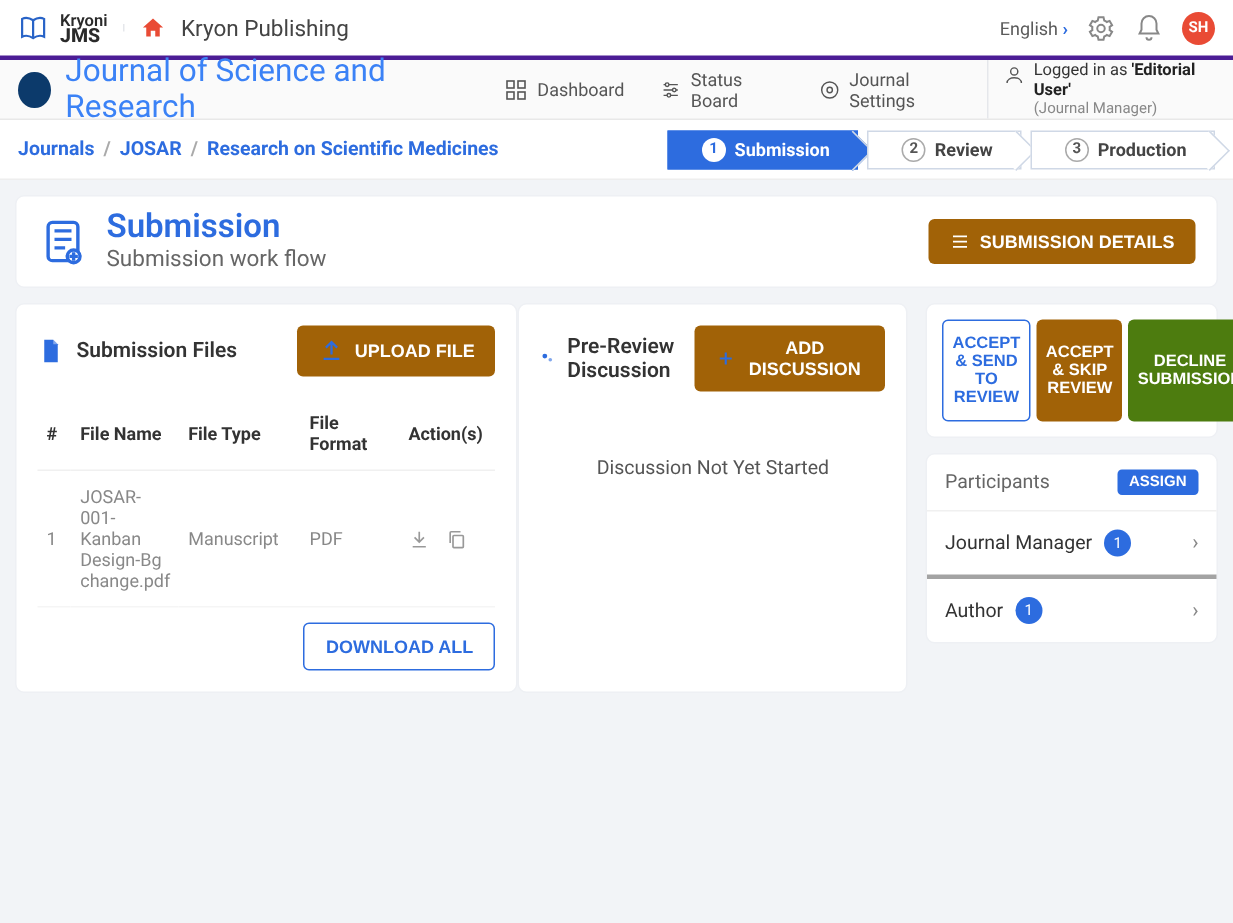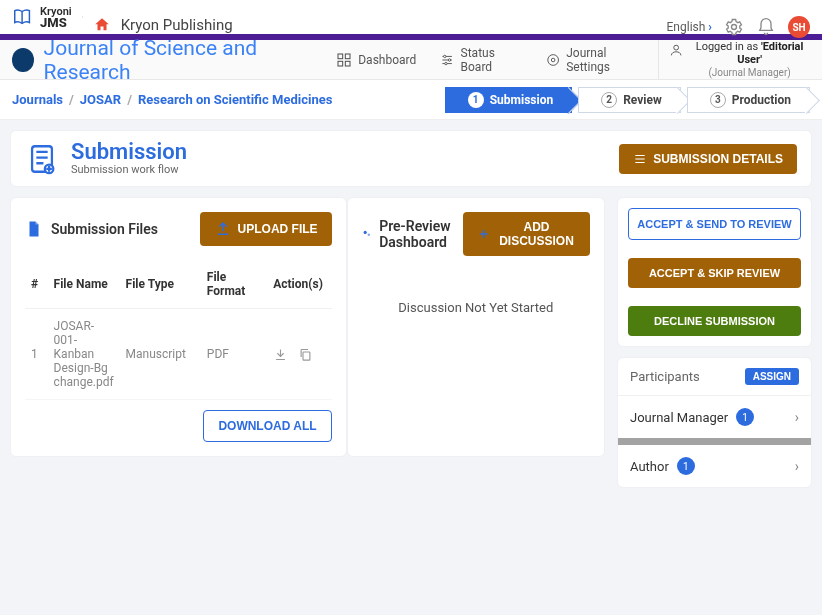--- a/index.html
+++ b/index.html
@@ -1,19 +1,19 @@
 <!DOCTYPE html>
 <html><head>
 <meta charset="utf-8">
 <style>
   * { box-sizing: border-box; margin: 0; padding: 0; }
   body { font-family: -apple-system, BlinkMacSystemFont, "Segoe UI", Roboto, Arial, sans-serif; background: #f2f4f7; width: 822px; height: 615px; overflow: hidden; font-size: 13px; color: #333; }
   
   
-  .topbar { height: 40px; background: #fff; border-bottom: 6px solid #4c1d95; display: flex; align-items: flex-start; padding: 16px 12px; gap: 10px; }
+  .topbar { height: 40px; background: #fff; border-bottom: 3px solid #4c1d95; display: flex; align-items: center; padding: 16px 12px; gap: 10px; }
   .logo-block { display: flex; align-items: center; gap: 6px; padding-right: 10px; border-right: 1px solid #e5e7eb; height: 100%; }
   .book-icon { width: 22px; height: 22px; color: #2863c7; }
   .logo-text { font-size: 11px; line-height: 11px; font-weight: 600; color: #2a2a2a; }
   .logo-text .jms { font-weight: 800; font-size: 13px; }
   .home-icon { width: 18px; height: 18px; }
   .app-title { font-size: 15px; color: #444; }
   .topbar-right { margin-left: auto; display: flex; align-items: center; gap: 12px; }
   .lang { color: #5b5b5b; font-size: 12px; display:flex; align-items:center; gap:3px;}
   .lang .chev { color:#2d6cdf; font-weight:700;}
   .icon-btn { width: 20px; height: 20px; color: #888; cursor: pointer; }
@@ -21,42 +21,42 @@
 
   
   .navbar { height: 40px; background: #fafafa; border-bottom: 1px solid #e8e8e8; display: flex; align-items: center; padding: 0 12px; gap: 4px; font-size: 13px; }
   .journal-badge { width: 24px; height: 24px; border-radius: 50%; background: #0c3a6b; display:inline-block; margin-right:6px;}
   .journal-name { color: #3b82f6; font-size: 21px; }
   .nav-spacer { flex: 1; }
   .nav-item { display: flex; align-items: center; gap: 6px; padding: 0 10px; color: #555; cursor:pointer; font-size:12px;}
   .nav-item svg { width: 16px; height: 16px; }
   .logged-box { border-left: 1px solid #e5e7eb; padding-left: 10px; display:flex; gap:6px; align-items:flex-start;}
   .logged-box svg{ width:16px; height:16px; color:#555; margin-top:2px;}
-  .logged-text { font-size: 11px; line-height: 13px; text-align: center; }
+  .logged-text { font-size: 11px; line-height: 13px; }
   .logged-text .role { font-weight: 700; color:#222;}
   .logged-text .sub { color: #888; font-size: 10px; }
 
   
   .crumb-row { height: 40px; background: #fff; border-bottom: 1px solid #eee; display:flex; align-items:center; padding: 0 12px; font-weight: bold;}
   .crumbs { display:flex; gap:6px; font-size:13px; color:#5b5b5b;}
   .crumbs a { color:#2d6cdf; text-decoration:none; }
   .crumbs .sep { color:#aaa; }
   .steps { margin-left:auto; display:flex; gap:6px;}
   .step { position:relative; height:26px; padding:0 18px 0 22px; display:flex; align-items:center; gap:6px; font-size:12px; border:1px solid #cfd8e6; background:#fff; color:#444;}
   .step::after { content:''; position:absolute; right:-7px; top:3px; width:18px; height:18px; border-top:1px solid #cfd8e6; border-right:1px solid #cfd8e6; transform:rotate(45deg); background:inherit;}
   .step.active { background:#2d6cdf; border-color:#2d6cdf; color:#fff;}
   .step .num { width:16px; height:16px; border-radius:50%; border:1px solid #aaa; display:flex; align-items:center; justify-content:center; font-size:10px; background:#fff; color:#555;}
   .step.active .num { background:#fff; color:#2d6cdf; border:none;}
 
   
   .main { padding: 10px; }
   .page-header { background:#fff; border:1px solid #eef0f4; border-radius:6px; padding:10px 14px; display:flex; align-items:center; gap:12px; margin-bottom:10px;}
   .page-header .ph-icon { width:34px; height:34px; color:#2d6cdf; }
   .page-title { color:#2d6cdf; font-size:22px; font-weight:600; line-height:22px;}
-  .page-sub { font-size:11px; color:#666;}
+  .page-sub { font-size:15px; color:#666;}
   .btn { border:none; border-radius:4px; padding:8px 14px; font-size:12px; font-weight:600; cursor:pointer; display:inline-flex; align-items:center; gap:6px;}
   .btn-primary { background:#a16207; color:#fff;}
   .btn-outline { background:#fff; border:1px solid #2d6cdf; color:#2d6cdf;}
   .btn-danger { background:#4d7c0f; color:#fff;}
 
   .layout { display:flex; gap:12px; align-items:flex-start;}
   .col-main { flex:1; display:flex; flex-direction:row; }
   .col-side { width:195px; display:flex; flex-direction:column; gap:10px;}
 
   .card { background:#fff; border:1px solid #eef0f4; border-radius:6px; }
@@ -65,27 +65,27 @@
   .card-head svg { width:18px; height:18px; color:#2d6cdf;}
   .card-title { font-weight:600; color:#333; font-size:14px;}
 
   table.files { width:100%; border-collapse:collapse; font-size:12px;}
   table.files th { text-align:left; font-weight:700; color:#333; padding:10px 6px; border-bottom:1px solid #f0f0f0;}
   table.files td { padding:10px 6px; color:#888; border-bottom:1px solid #f5f5f5;}
   .row-actions { display:flex; gap:10px; color:#999;}
   .row-actions svg { width:15px; height:15px; cursor:pointer;}
   .card-foot { display:flex; justify-content:flex-end; padding:10px 0 0 0;}
 
-  .side-actions { display:flex; flex-direction:column; gap:18px;}
+  .side-actions { display:flex; flex-direction:row; gap:4px;}
   .side-actions .btn { justify-content:center; width:100%; font-size:11px; padding:9px 6px;}
 
   .participants .part-head { display:flex; align-items:center; justify-content:space-between; padding:10px 12px; border-bottom:1px solid #f0f0f0;}
   .participants .part-head .ttl{ color:#666; font-size:13px;}
   .assign-btn { background:#2d6cdf; color:#fff; border:none; border-radius:3px; font-size:10px; font-weight:700; padding:3px 8px; cursor:pointer;}
-  .part-row { display:flex; align-items:center; justify-content:space-between; padding:12px 12px; border-bottom:7px solid #a3a3a3; cursor:pointer;}
+  .part-row { display:flex; align-items:center; justify-content:space-between; padding:12px 12px; border-bottom:3px solid #a3a3a3; cursor:pointer;}
   .part-row:last-child{ border-bottom:none;}
   .part-left { display:flex; align-items:center; gap:8px; font-size:13px; color:#333;}
   .count-badge { width:18px; height:18px; border-radius:50%; background:#2d6cdf; color:#fff; font-size:10px; display:flex; align-items:center; justify-content:center;}
   .chev-r { color:#888; font-size:14px;}
 
   .discussion-empty { text-align:center; color:#555; font-size:13px; padding:30px 0 40px;}
   .ml-auto{ margin-left:auto;}
 </style>
 </head>
 <body>
@@ -264,21 +264,21 @@
         </div>
       </div>
 
       <div class="card">
         <div class="card-inner">
           <div class="card-head">
             <svg viewBox="0 0 24 24" fill="#2d6cdf">
                 <circle cx="8" cy="8" r="4"></circle>
                 <circle cx="17" cy="14" r="3" opacity=".6"></circle>
               </svg>
-            <span class="card-title">Pre-Review Dashboard</span>
+            <span class="card-title">Pre-Review Discussion</span>
             <button class="btn btn-primary ml-auto">
               <svg width="13" height="13" viewBox="0 0 24 24" fill="none" stroke="currentColor" stroke-width="2.5">
                   <path d="M12 5v14M5 12h14"></path>
                 </svg>
               <span>ADD DISCUSSION</span>
             </button>
           </div>
           <div class="discussion-empty">Discussion Not Yet Started</div>
         </div>
       </div>

